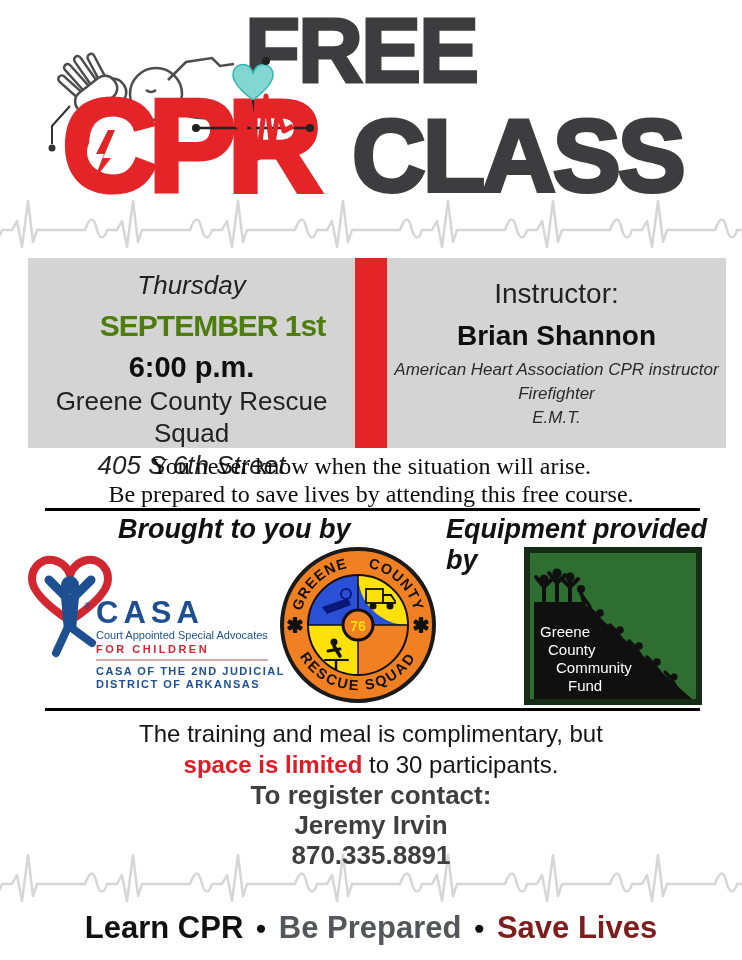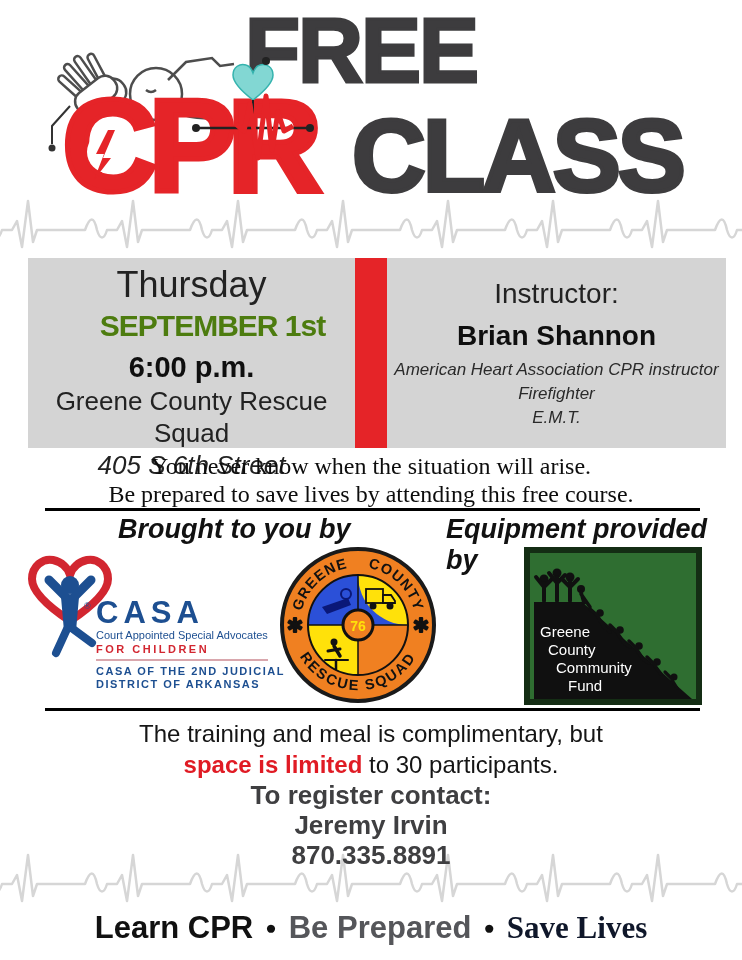--- a/index.html
+++ b/index.html
@@ -23,21 +23,21 @@
     left:352px; top:105px; font-size:102px; font-weight:bold; line-height:1;
     color:#3d3c3e; letter-spacing:-3px; -webkit-text-stroke:4px #3d3c3e;
   }
   svg { display:block; }
 
   
   .event-box { left:28px; top:258px; width:698px; height:190px; background:#d4d4d4; }
   .red-bar   { left:355px; top:258px; width:32px; height:190px; background:#e52428; }
   .event-left  { left:28px;  top:258px; width:327px; height:190px; text-align:center; padding-top:9px; }
   .event-right { left:387px; top:264px; width:339px; height:236px; text-align:center; padding-top:10px; }
-  .ev-day   { font-size:36px; line-height:36px; color:#222; }
+  .ev-day   { font-size:26px; line-height:36px; color:#222;font-style:italic; }
   .ev-date  { font-size:30px; line-height:46px; font-weight:bold; color:#4d7c0f; letter-spacing:-1px;padding-left:42px; }
   .ev-time  { font-size:29px; line-height:36px; font-weight:bold; color:#0f0f0f; }
   .ev-venue { font-size:26px; line-height:32px; color:#222; }
   .ev-addr  { font-size:26px; line-height:32px; color:#222; font-style:italic; }
   .in-label { font-size:28px; line-height:40px; color:#222; }
   .in-name  { font-size:28px; line-height:44px; font-weight:bold; color:#0f0f0f; }
   .in-cred  { font-size:17px; line-height:24px; font-style:italic; color:#2a2a2a; }
 
   
   .pitch { left:0; top:452px; width:742px; text-align:center;
@@ -61,21 +61,21 @@
   
   .reg { left:0; top:718px; width:742px; text-align:center; }
   .reg-l1 { font-size:24px; line-height:31px; color:#151515; }
   .reg-l2 { font-size:24px; line-height:31px; color:#151515; }
   .reg-hi { color:#e01b24; font-weight:bold; }
   .reg-contact { font-size:26px; line-height:30px; font-weight:bold; color:#3f3f41; }
 
   
   .footer { left:0; top:908px; width:742px; display:flex; justify-content:center;
     align-items:center; gap:12px; font-size:31px; font-weight:bold; line-height:40px; }
-  .f1 { color:#111; } .f2 { color:#55565a; } .f3 { color:#0f172a;font-family:Liberation Serif, serif; }
+  .f1 { color:#111; } .f2 { color:#55565a; } .f3 { color:#7f1d1d; }
   .f-dot { font-size:19px; color:#111; }
 </style>
 </head>
 <body>
 
 <div class="poster">
 
   <svg class="abs" style="left:0; top:196px;" width="742" height="60" viewBox="0 0 742 60">
     <path fill="none" stroke="#d6d6d6" stroke-width="2.5" stroke-linejoin="round" d="M-20,34 c5,-14 9,-14 12,0 c3,10 7,10 10,0 h10 l5,-9 l5,26 l6,-46 l5,41 l4,-12 h48
          c5,-14 9,-14 12,0 c3,10 7,10 10,0 h10 l5,-9 l5,26 l6,-46 l5,41 l4,-12 h48

